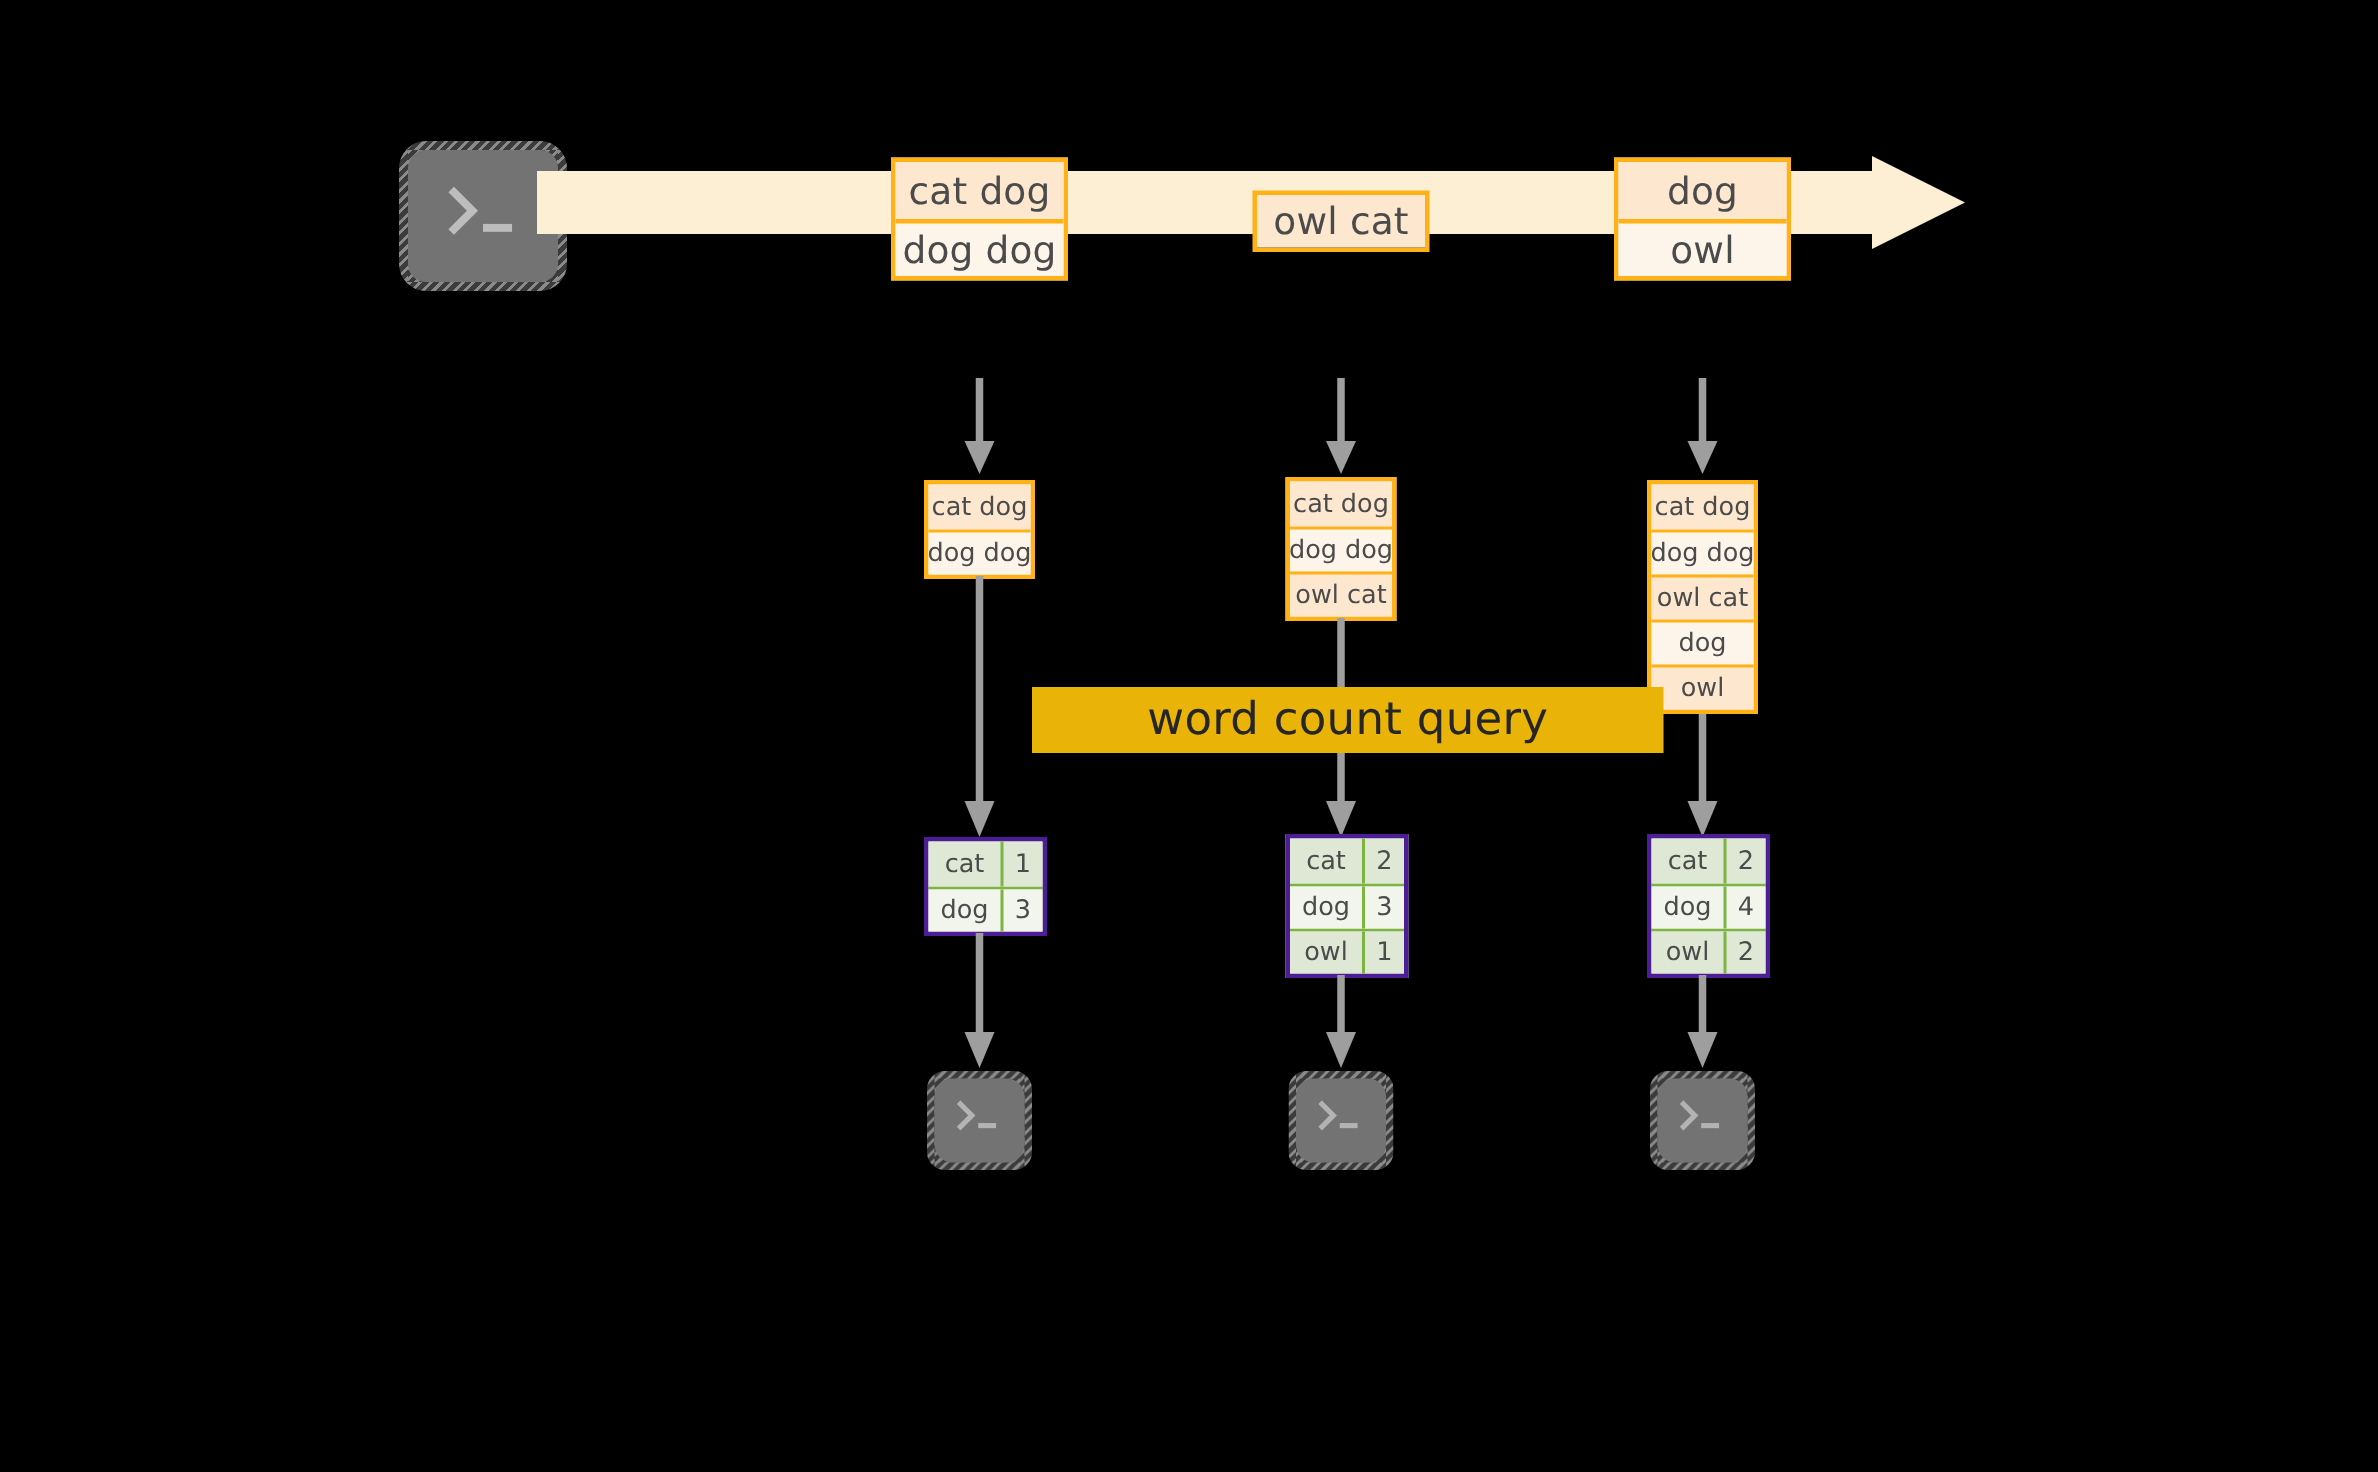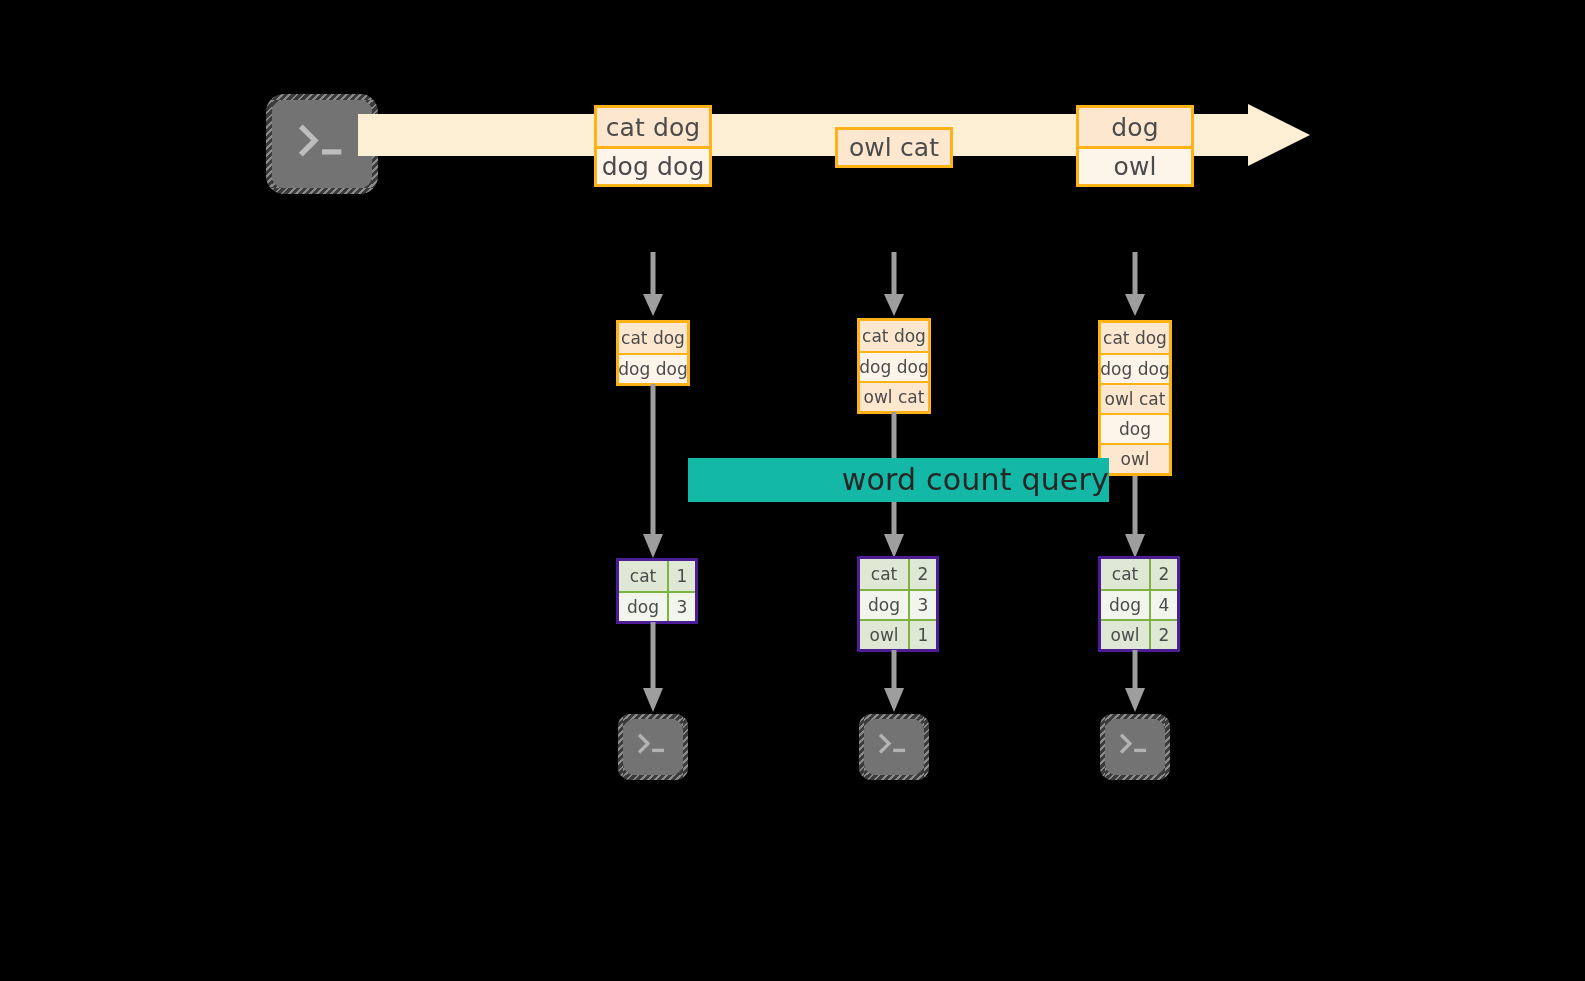--- a/index.html
+++ b/index.html
@@ -132,24 +132,24 @@
   .conn { position: absolute; }
   .conn svg { display: block; }
 
   
   #query-band {
     position: absolute;
     left: 688px;
     top: 458px;
     width: 421px;
     height: 44px;
-    background: #14b8a6;
+    background: #eab308;
     display: flex;
     align-items: center;
-    justify-content: flex-end;
+    justify-content: center;
   }
   #query-band .label {
     font-size: 30px;
     line-height: 1;
     color: #262626;
     white-space: nowrap;
     letter-spacing: .2px;
   }
 </style>
 </head>

